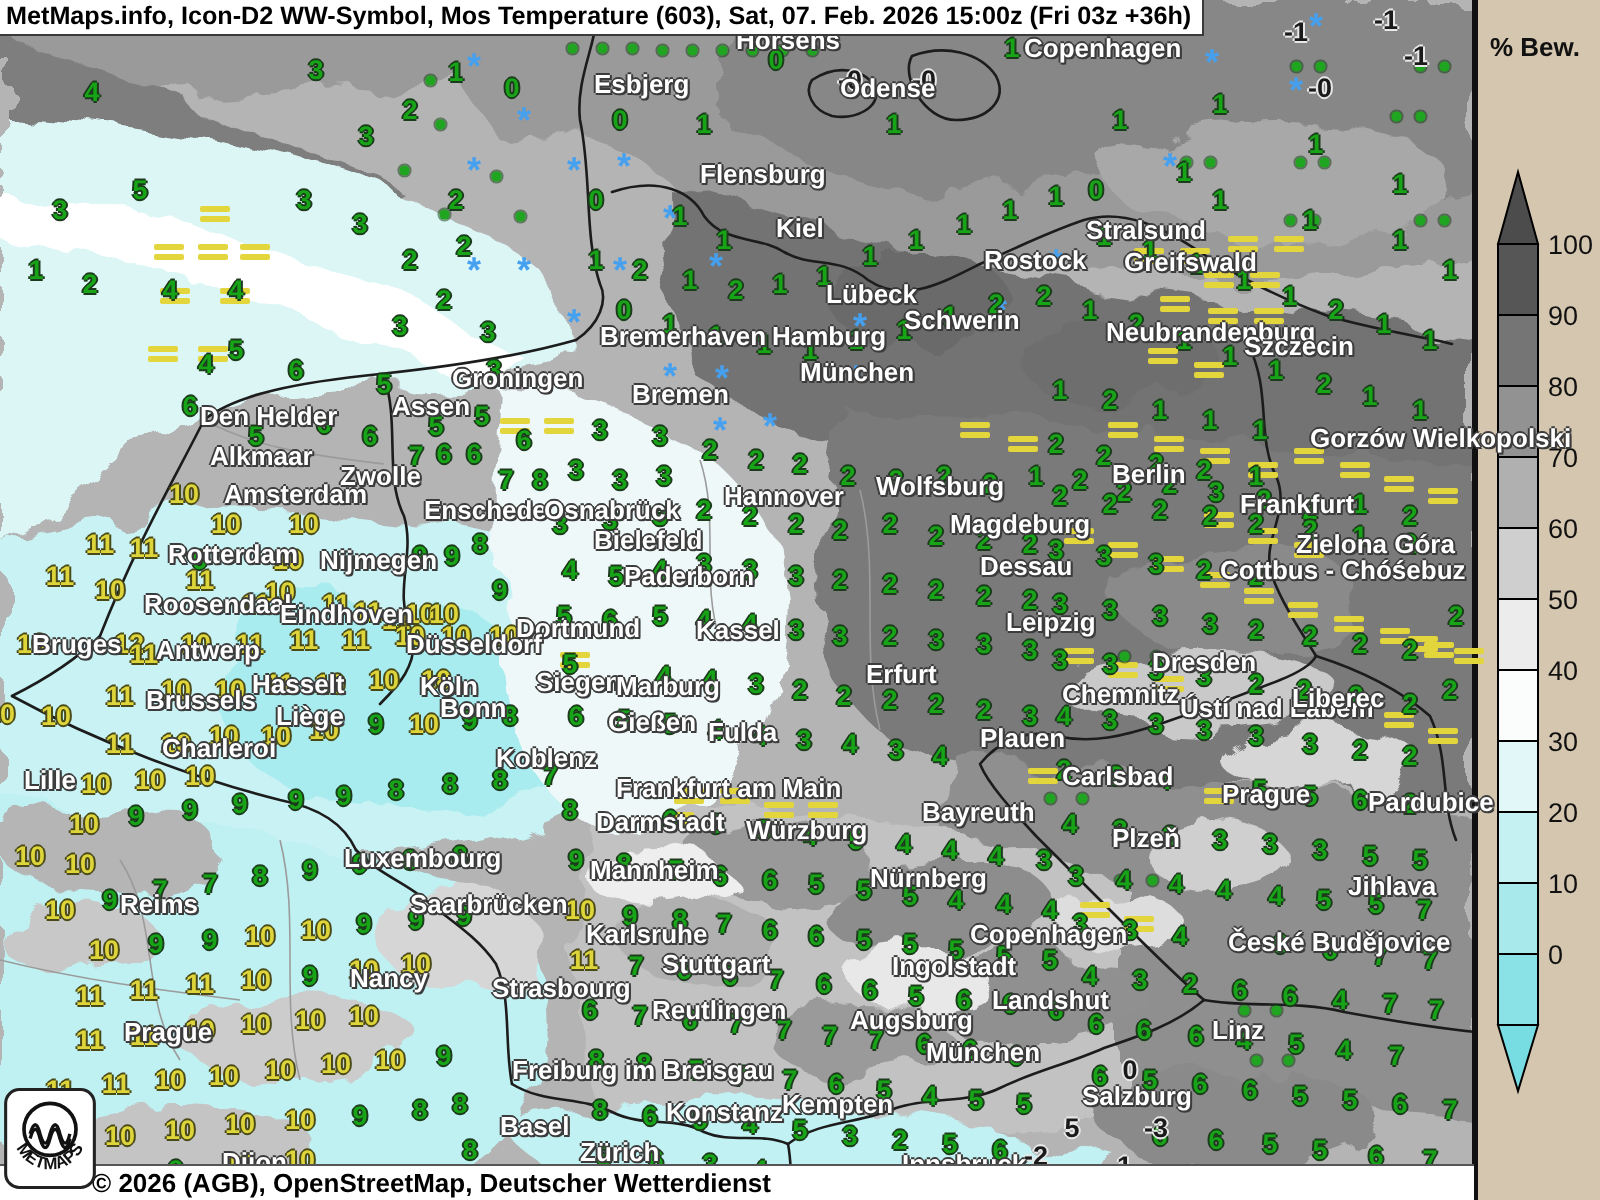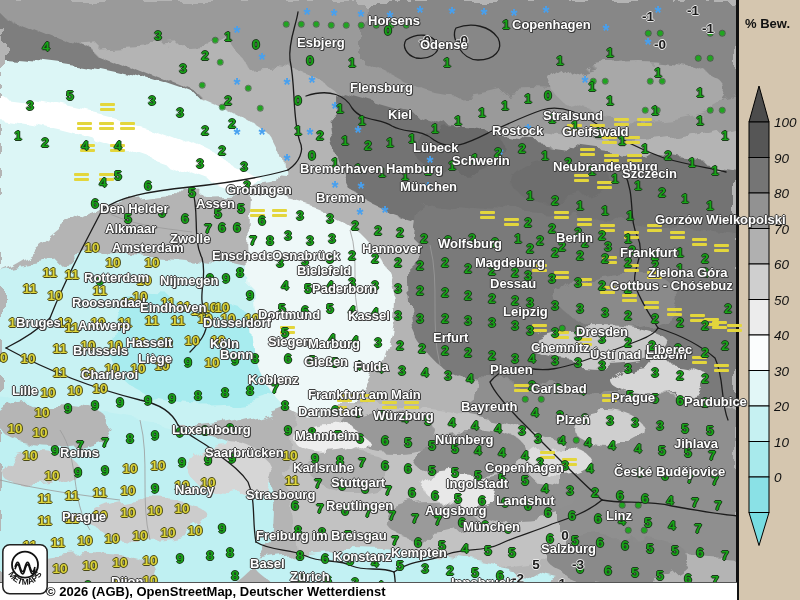--- a/index.html
+++ b/index.html
@@ -15,21 +15,21 @@
   
   #copyright-bar{position:absolute;left:0;bottom:0;width:737px;height:17px;z-index:30;
     background:#ffffff;border-top:1px solid #555;}
   #copyright-text{position:absolute;left:46px;top:1px;font-size:13px;font-weight:700;color:#000;white-space:nowrap;}
   
   #logo{position:absolute;left:2px;bottom:4px;width:46px;height:52px;z-index:35;}
   
   #side-panel{position:absolute;left:738px;top:0;width:62px;height:600px;background:#d5c6af;
     border-left:1px solid #111;z-index:5;}
   #cb-label{position:absolute;left:6px;top:16px;font-size:13px;font-weight:700;color:#111;white-space:nowrap;}
-  #colorbar-holder{position:absolute;left:0;top:0;width:62px;height:600px;font-style:italic;}
+  #colorbar-holder{position:absolute;left:0;top:0;width:62px;height:600px;}
   
   .city{position:absolute;transform:translateY(-50%);color:#fff;font-size:13px;font-weight:700;
     white-space:nowrap;z-index:20;
     text-shadow:-1px 0 0 #3c3c3c,1px 0 0 #3c3c3c,0 -1px 0 #3c3c3c,0 1px 0 #3c3c3c,1px 1px 0 #3c3c3c;}
   .temp{position:absolute;transform:translate(-50%,-50%);font-size:13.5px;font-weight:700;z-index:15;
     white-space:nowrap;}
   .temp.g{color:#17a517;text-shadow:-1px 0 0 #1c3a1c,1px 0 0 #1c3a1c,0 -1px 0 #1c3a1c,0 1px 0 #1c3a1c;}
   .temp.y{color:#ded53a;text-shadow:-1px 0 0 #4a4a18,1px 0 0 #4a4a18,0 -1px 0 #4a4a18,0 1px 0 #4a4a18;}
   .temp.k{color:#1a1a1a;text-shadow:-1px 0 0 #e8e8e8,1px 0 0 #e8e8e8,0 -1px 0 #e8e8e8,0 1px 0 #e8e8e8;}
   .snow{position:absolute;transform:translate(-50%,-34%);color:#46a0f0;font-size:18px;font-weight:700;z-index:12;}
@@ -850,20 +850,23 @@
       <div class="city" style="left: 674px; top: 443px;">Jihlava</div>
       <div class="city" style="left: 614px; top: 471px;">České Budějovice</div>
       <div class="city" style="left: 60px; top: 452px;">Reims</div>
       <div class="city" style="left: 62px; top: 516px;">Prague</div>
       <div class="city" style="left: 175px; top: 489px;">Nancy</div>
       <div class="city" style="left: 172px; top: 429px;">Luxembourg</div>
       <div class="city" style="left: 111px; top: 581px;">Dijon</div>
       <div class="city" style="left: 81px; top: 374px;">Charleroi</div>
     </div>
 
+  <div id="title-bar">
+    <span>MetMaps.info, Icon-D2 WW-Symbol, Mos Temperature (603), Sat, 07. Feb. 2026 15:00z (Fri 03z +36h)</span>
+  </div>
 
   <div id="copyright-bar">
     <span id="copyright-text">© 2026 (AGB), OpenStreetMap, Deutscher Wetterdienst</span>
   </div>
 
   <div id="logo">
     <svg width="46" height="52" viewBox="0 0 60 68">
       <rect x="1" y="1" width="58" height="64" rx="9" fill="#ffffff" stroke="#222" stroke-width="2"></rect>
       <circle cx="30" cy="27" r="17" fill="#ffffff" stroke="#111" stroke-width="2.4"></circle>
       <path d="M17,33 q3.5,-12 6.5,0 q3.5,12 6.5,0 q3.5,-12 6.5,0 q3.5,12 6.5,0" fill="none" stroke="#111" stroke-width="2.2"></path>

